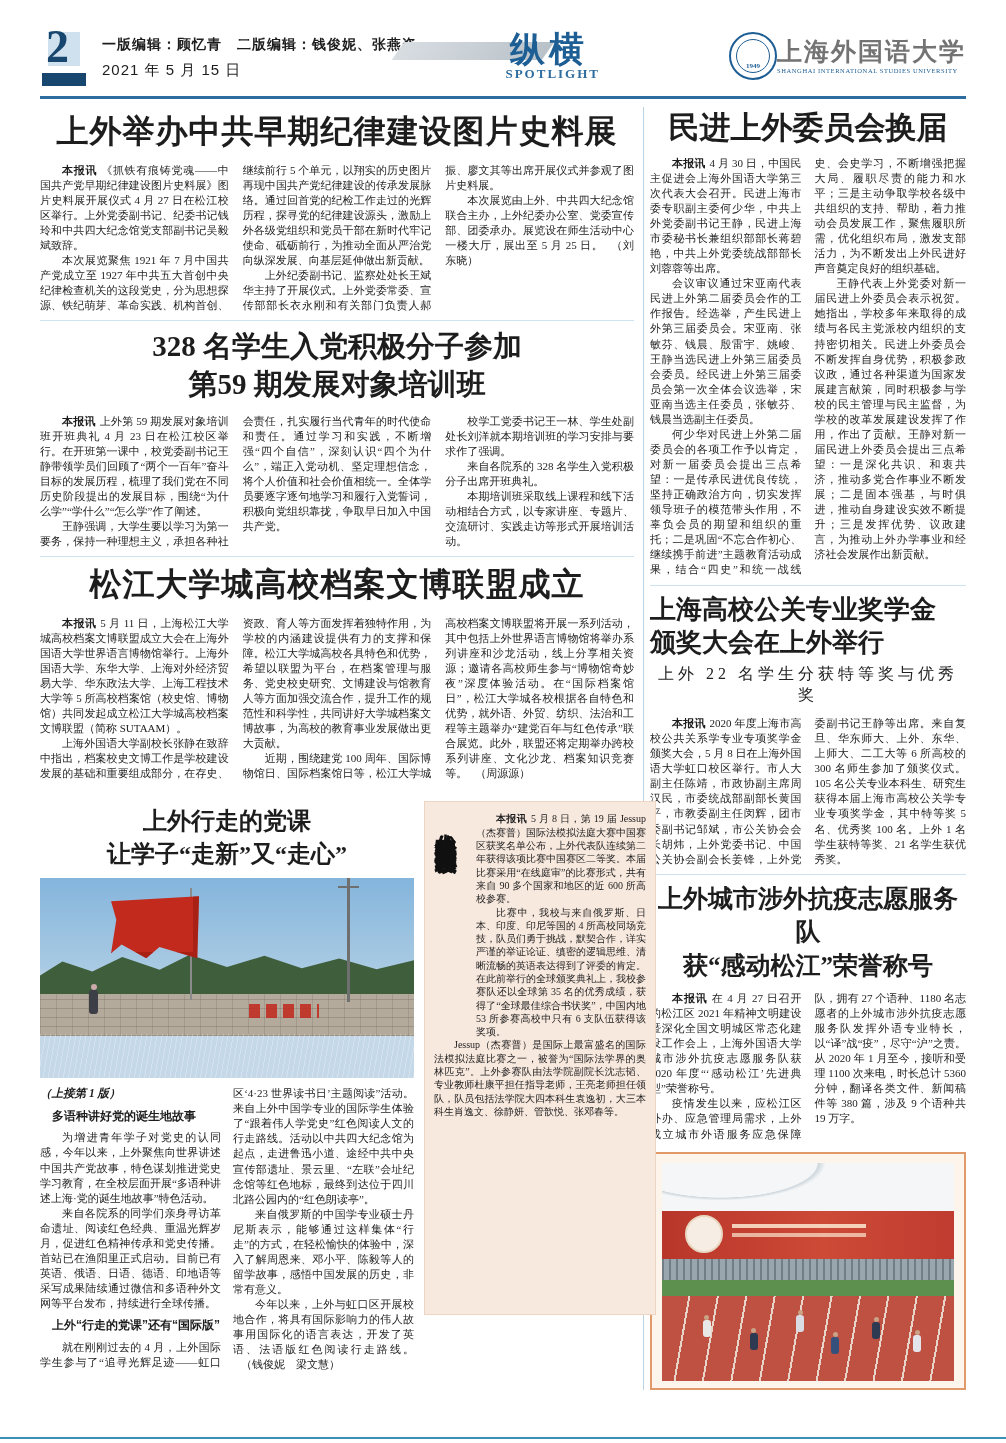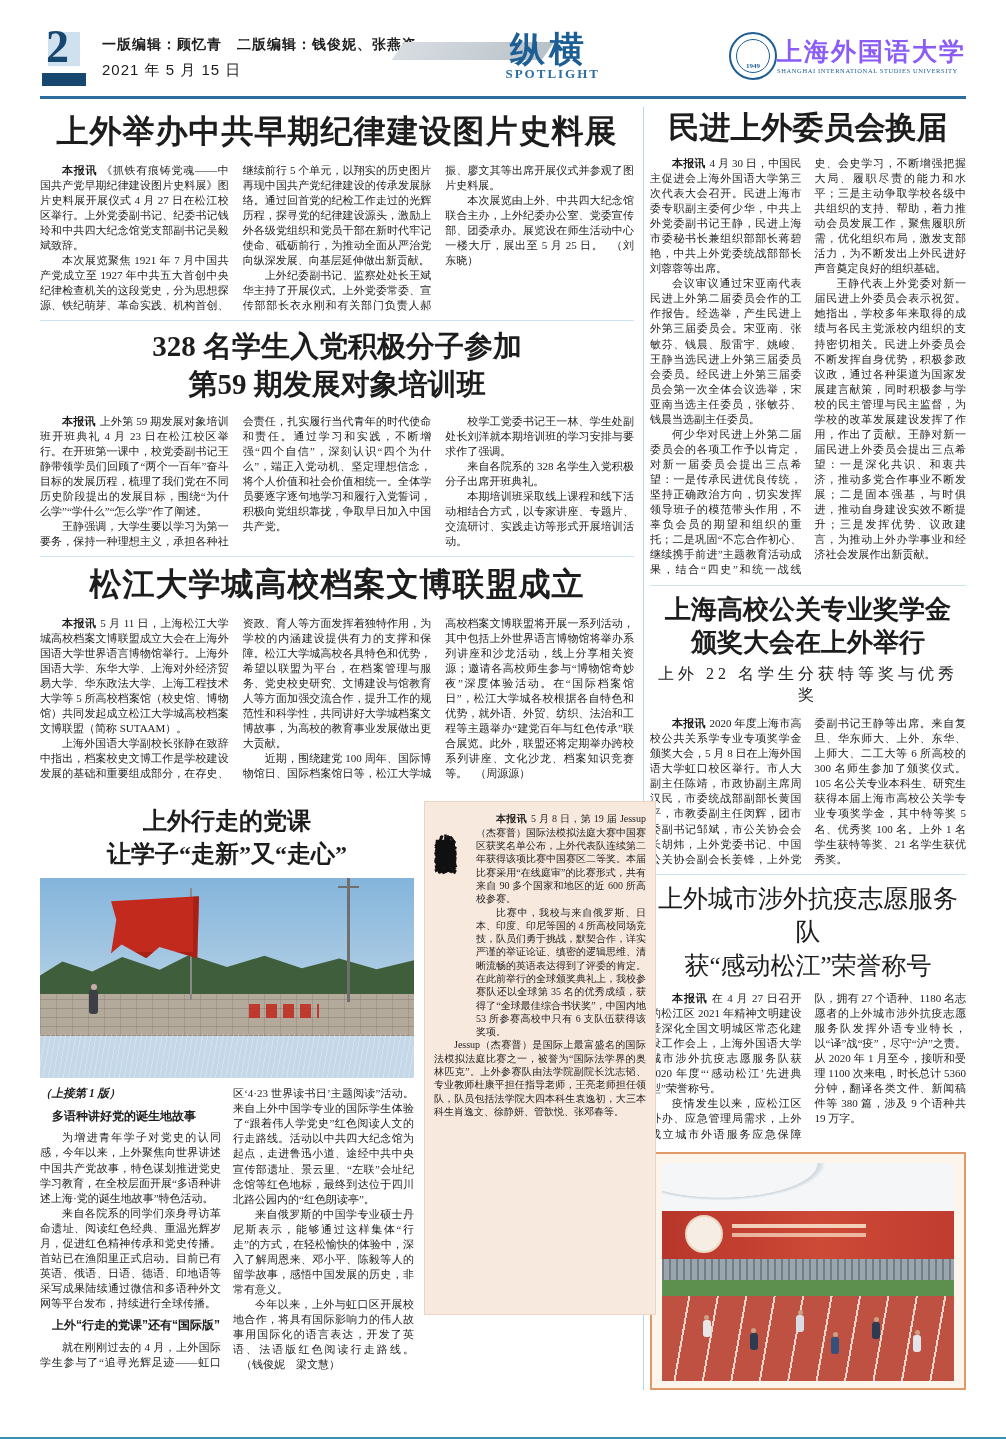--- a/index.html
+++ b/index.html
@@ -18,36 +18,36 @@
   .date-line{font-size:15px;font-weight:normal;margin-top:7px;letter-spacing:1px;}
   .banner{position:absolute;left:358px;top:0;width:230px;height:60px;}
   .banner .slab{position:absolute;left:0;top:12px;width:150px;height:18px;background:linear-gradient(90deg,#d8dde2,#b9c2c9);transform:skewX(-35deg);}
   .banner .cn{position:absolute;right:40px;top:-4px;font-size:35px;font-weight:bold;color:#1d5e94;letter-spacing:4px;}
   .banner .en{position:absolute;right:28px;top:36px;font-size:13px;font-weight:bold;color:#2e6da0;letter-spacing:2px;}
   .logo{position:absolute;right:0;top:2px;display:flex;align-items:center;}
   .seal{width:44px;height:44px;border:2px solid #1d5e94;border-radius:50%;position:relative;flex:0 0 auto;}
   .seal::after{content:"";position:absolute;inset:5px;border:1px solid #1d5e94;border-radius:50%;}
   .seal .yr{position:absolute;left:0;right:0;bottom:8px;text-align:center;font-size:7px;color:#1d5e94;font-weight:bold;}
   .logo .names{display:flex;flex-direction:column;}
-  .logo .cnname{font-size:25px;font-weight:bold;color:#8b5cf6;letter-spacing:2px;line-height:1.1;}
+  .logo .cnname{font-size:25px;font-weight:bold;color:#737373;letter-spacing:2px;line-height:1.1;}
   .logo .enname{font-size:6.5px;color:#1d5e94;letter-spacing:0.6px;margin-top:2px;}
   .head-rule{height:3px;background:#2e6da0;margin-top:2px;}
 
   
   main{display:flex;align-items:stretch;margin-top:8px;}
   .col-left{width:594px;flex:0 0 auto;}
   .vdiv{width:1px;background:#b9d4e6;margin:0 6px 0 9px;}
   .col-right{flex:1;min-width:0;}
 
   .hl-xl{font-size:32px;font-weight:bold;text-align:center;line-height:1.3;letter-spacing:1px;margin:4px 0 10px;}
   .hl-lg{font-size:29px;font-weight:bold;text-align:center;line-height:1.3;margin:2px 0 10px;}
   .hl-md{font-size:24px;font-weight:bold;text-align:center;line-height:1.35;margin:4px 0 8px;}
   .hl-r1{font-size:31px;font-weight:bold;text-align:center;line-height:1.25;margin:2px 0 8px;}
-  .hl-r2{font-size:26px;font-weight:bold;text-align:center;line-height:1.3;margin:6px 0 4px;}
-  .hl-r3{font-size:25px;font-weight:normal;text-align:center;line-height:1.35;margin:6px 0 8px;}
+  .hl-r2{font-size:26px;font-weight:bold;line-height:1.3;margin:6px 0 4px;}
+  .hl-r3{font-size:25px;font-weight:bold;text-align:center;line-height:1.35;margin:6px 0 8px;}
   .subtitle{font-size:16px;text-align:center;letter-spacing:4px;margin:2px 0 10px;color:#222;}
 
   .body-3col{column-count:3;column-gap:14px;font-size:11px;line-height:1.37;text-align:justify;}
   .body-2col{column-count:2;column-gap:13px;font-size:11px;line-height:1.37;text-align:justify;}
   .para{margin:0;text-indent:2em;}
   .lede{font-weight:bold;font-family:"Liberation Sans","DejaVu Sans",sans-serif;padding-right:4px;}
   .byline{padding-left:8px;}
   .hsep{border:none;border-top:1px solid #cfe2f0;margin:7px 0;}
 
   

